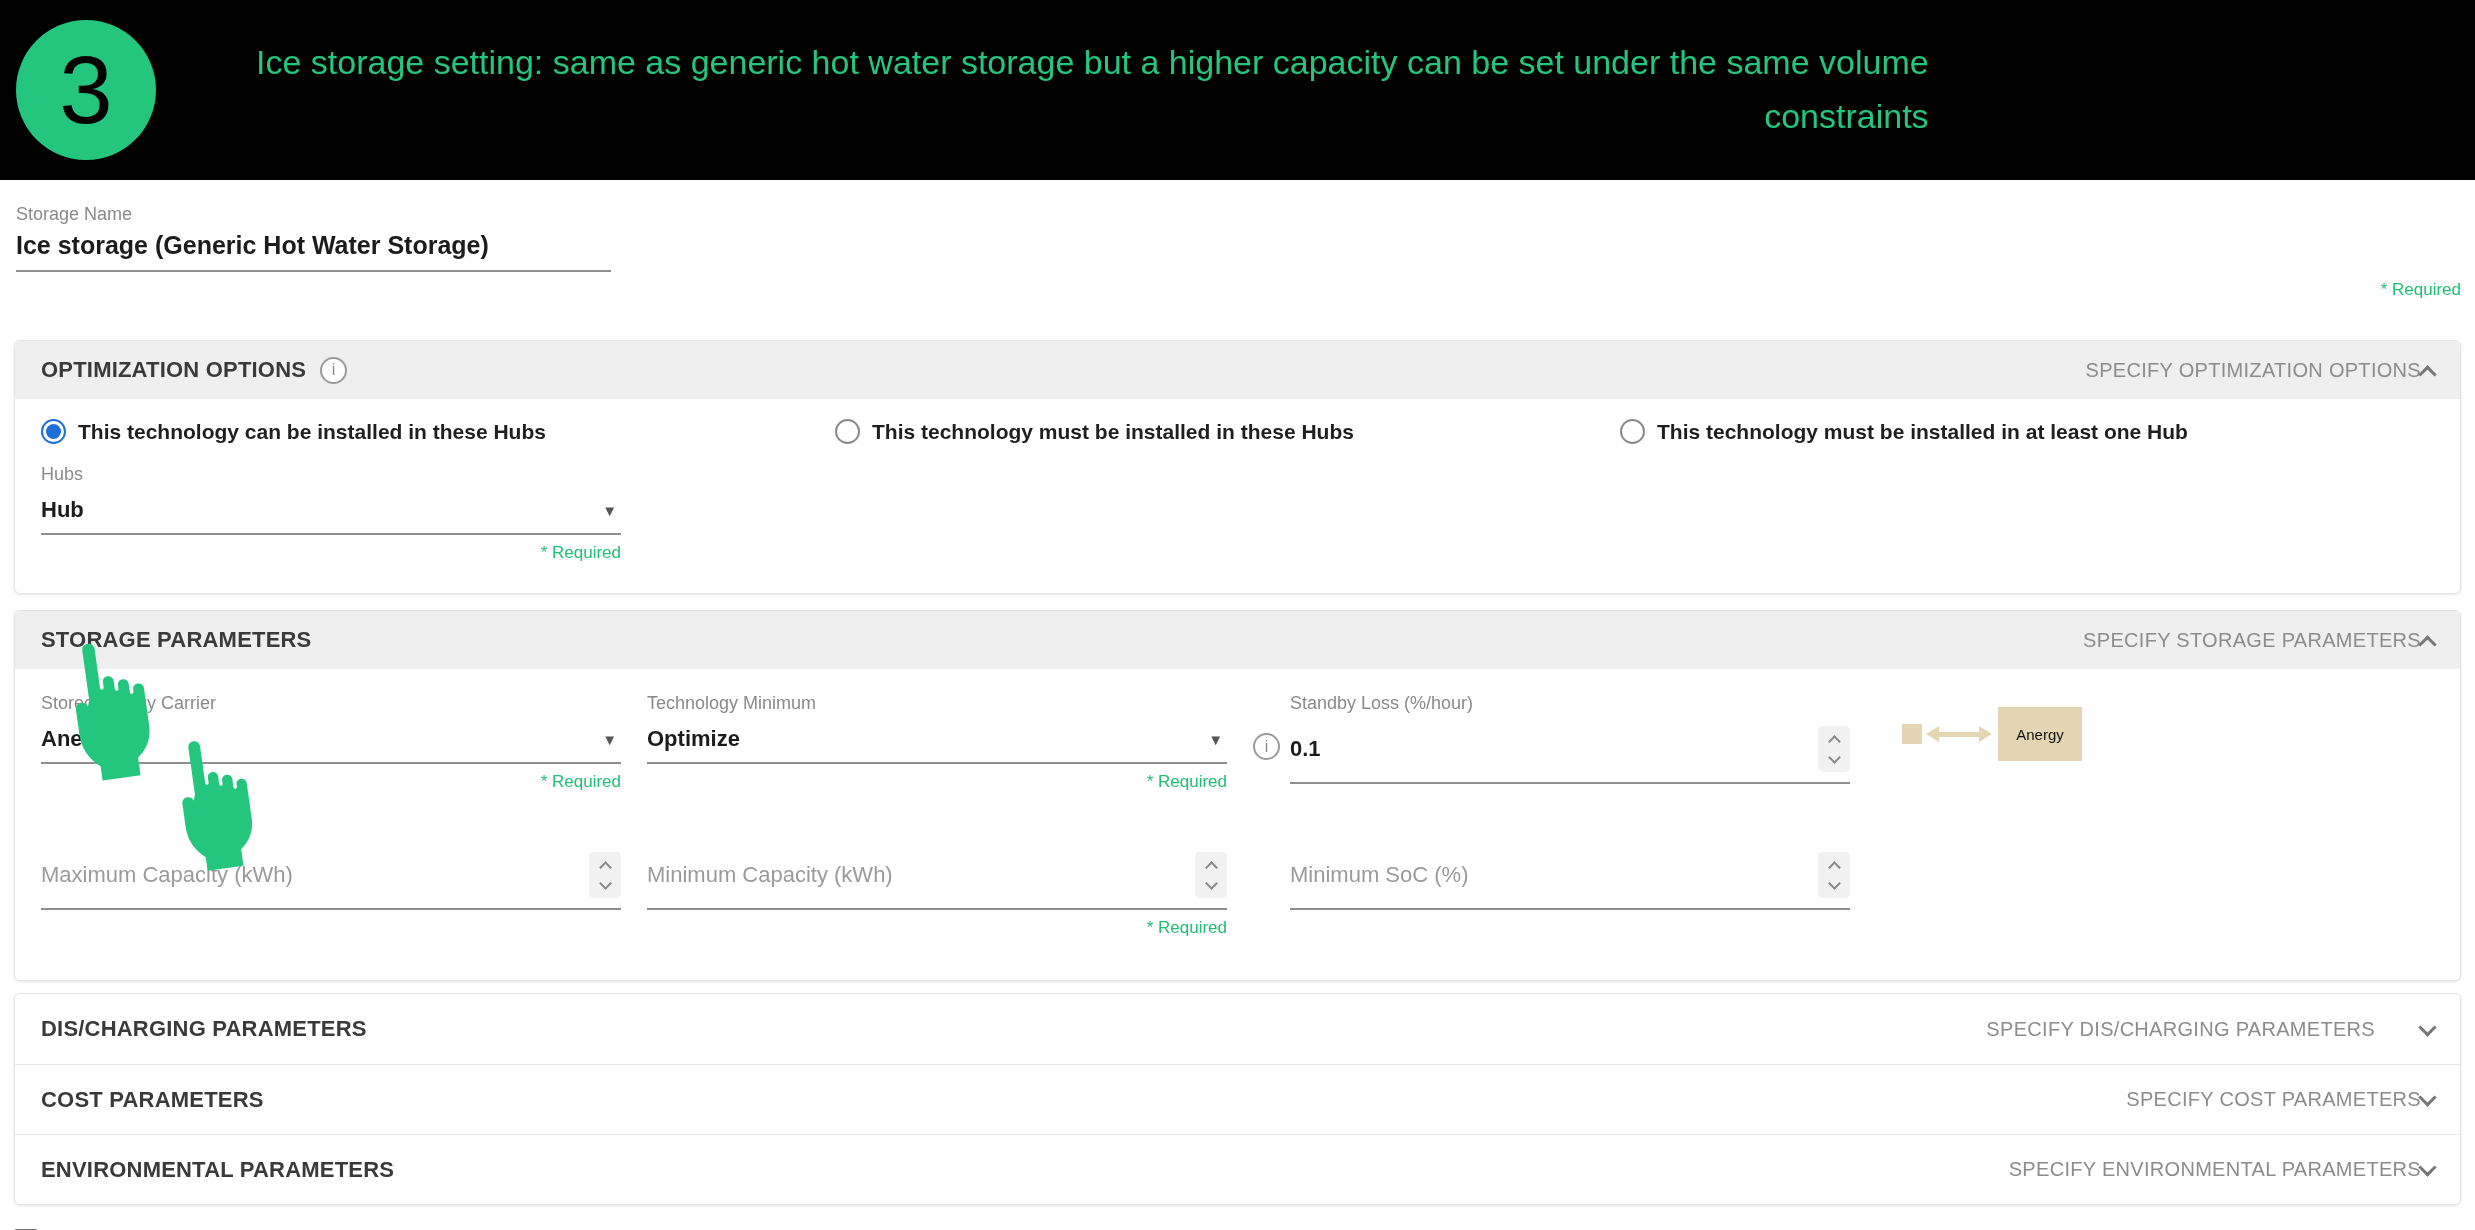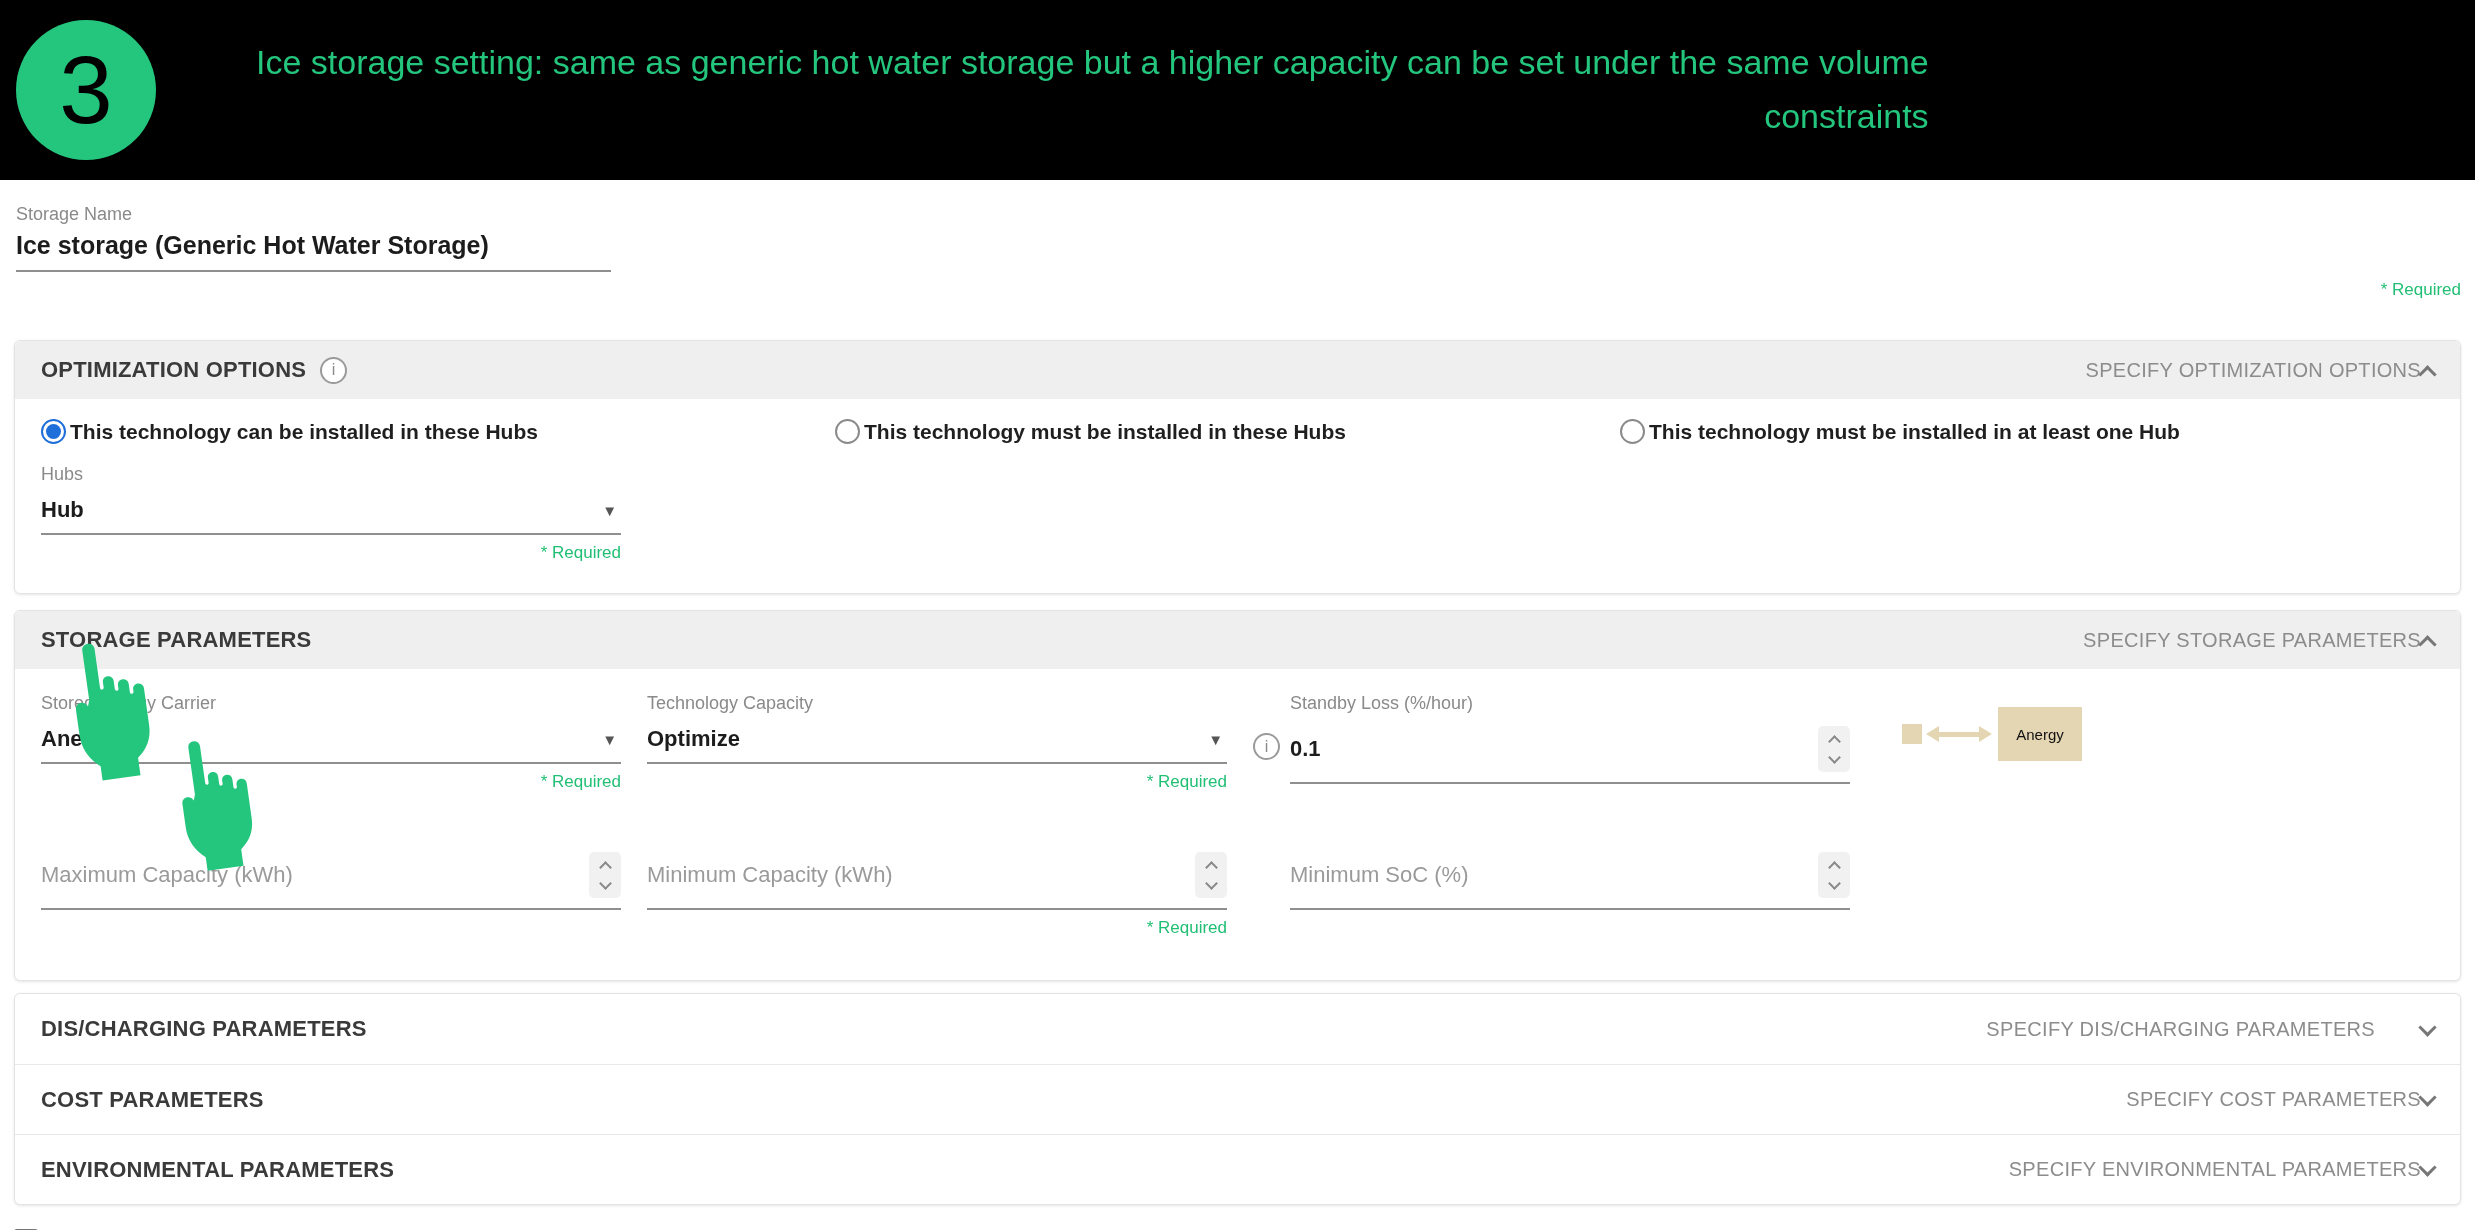--- a/index.html
+++ b/index.html
@@ -51,21 +51,21 @@
   .info-icon{
     width:27px;height:27px;border:2px solid #9a9a9a;border-radius:50%;
     color:#8a8a8a;font-size:16px;font-weight:400;display:inline-flex;align-items:center;justify-content:center;flex:none;
     background:#fff;
   }
   .card-body{padding:20px 26px 30px 26px;}
   
   .radio-row{display:flex;align-items:flex-start;}
   .rcol1{width:794px;flex:none;}
   .rcol2{width:785px;flex:none;}
-  .radio-item{display:inline-flex;align-items:center;gap:4px;cursor:pointer;}
+  .radio-item{display:inline-flex;align-items:center;gap:12px;cursor:pointer;}
   .radio{width:25px;height:25px;border-radius:50%;border:2px solid #8a8a8a;flex:none;position:relative;background:#fff;}
   .radio.selected{border-color:var(--radio-blue);}
   .radio.selected::after{
     content:"";position:absolute;left:3px;top:3px;width:15px;height:15px;border-radius:50%;background:var(--radio-blue);
   }
   .radio-label{font-size:21px;font-weight:700;color:#1f1f1f;}
   .hubs-group{margin-top:16px;}
   
   .field{flex:none;}
   .w580{width:580px;}
@@ -196,21 +196,21 @@
         <div class="field w580">
           <div class="flabel">Stored Energy Carrier</div>
           <div class="fvalue-row">
             <span class="fvalue">Anergy</span>
             <span class="caret-icon">▼</span>
           </div>
           <div class="req">* Required</div>
         </div>
         <div class="gap26"></div>
         <div class="field w580">
-          <div class="flabel">Technology Capacity</div>
+          <div class="flabel">Technology Minimum</div>
           <div class="fvalue-row">
             <span class="fvalue">Optimize</span>
             <span class="caret-icon">▼</span>
           </div>
           <div class="req">* Required</div>
         </div>
         <div class="gap26"></div>
         <div class="standby-wrap">
           <span class="info-icon">i</span>
           <div class="field w560">

